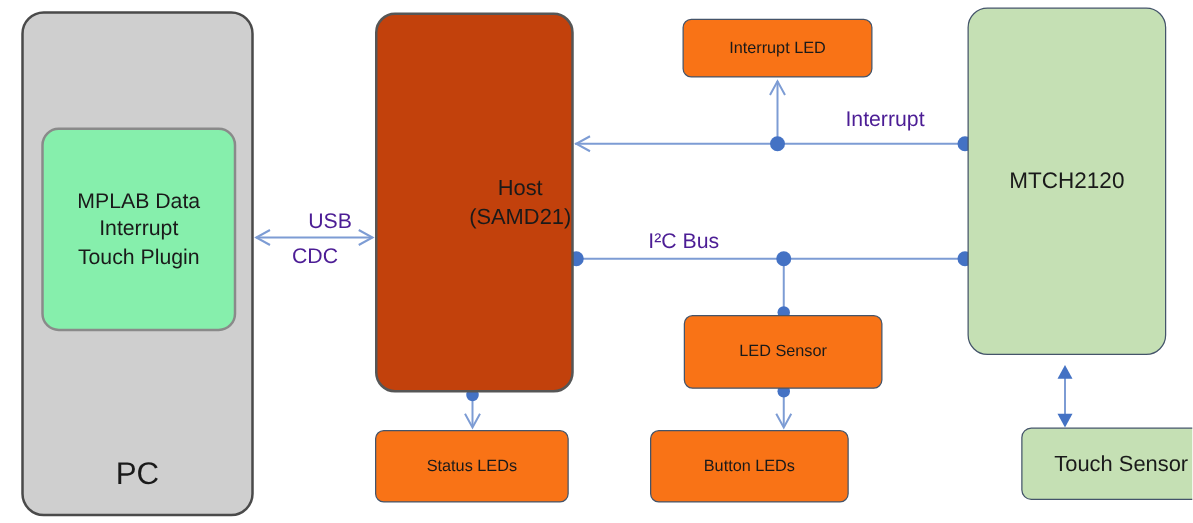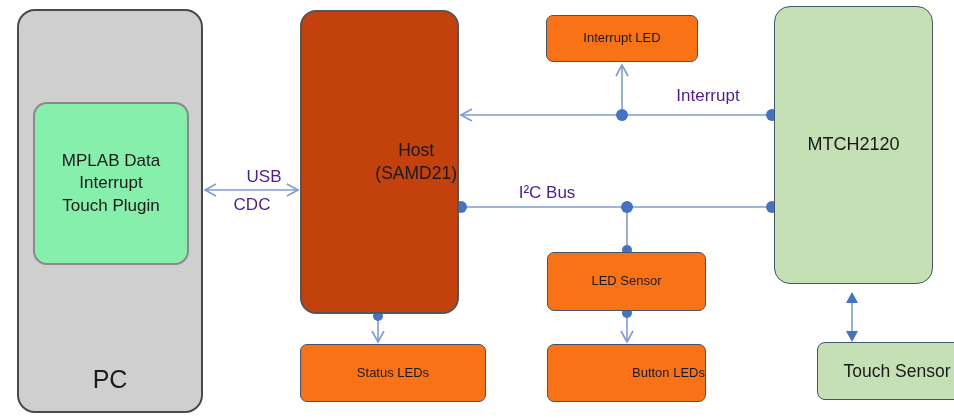--- a/index.html
+++ b/index.html
@@ -42,22 +42,22 @@
     background:#C5E0B4;border:1.5px solid #44546A;border-radius:8px;
     font-size:17.5px;
     margin-left:45px;
   }
   .node-blue{
     background:#f97316;border:1.5px solid #44546A;border-radius:7px;
     font-size:13px;
   }
   .node-interrupt-led{left:546px;top:15px;width:152px;height:47px;}
   .node-led-driver{left:547px;top:252px;width:159px;height:59px;}
-  .node-status-leds{left:300px;top:344px;width:186px;height:58px;}
-  .node-button-leds{left:547px;top:344px;width:159px;height:58px;justify-content:flex-end;}
+  .node-status-leds{left:300px;top:344px;width:155px;height:58px;}
+  .node-button-leds{left:520px;top:344px;width:159px;height:58px;}
   .node-touch-sensor{left:772px;top:342px;width:160px;height:58px;}
   .wire-label{
     position:absolute;transform:translate(-50%,-50%);
     font-size:17px;white-space:nowrap;color:#4c1d95;
   }
   .node span{display:block;}
 </style>
 </head>
 <body>
 

